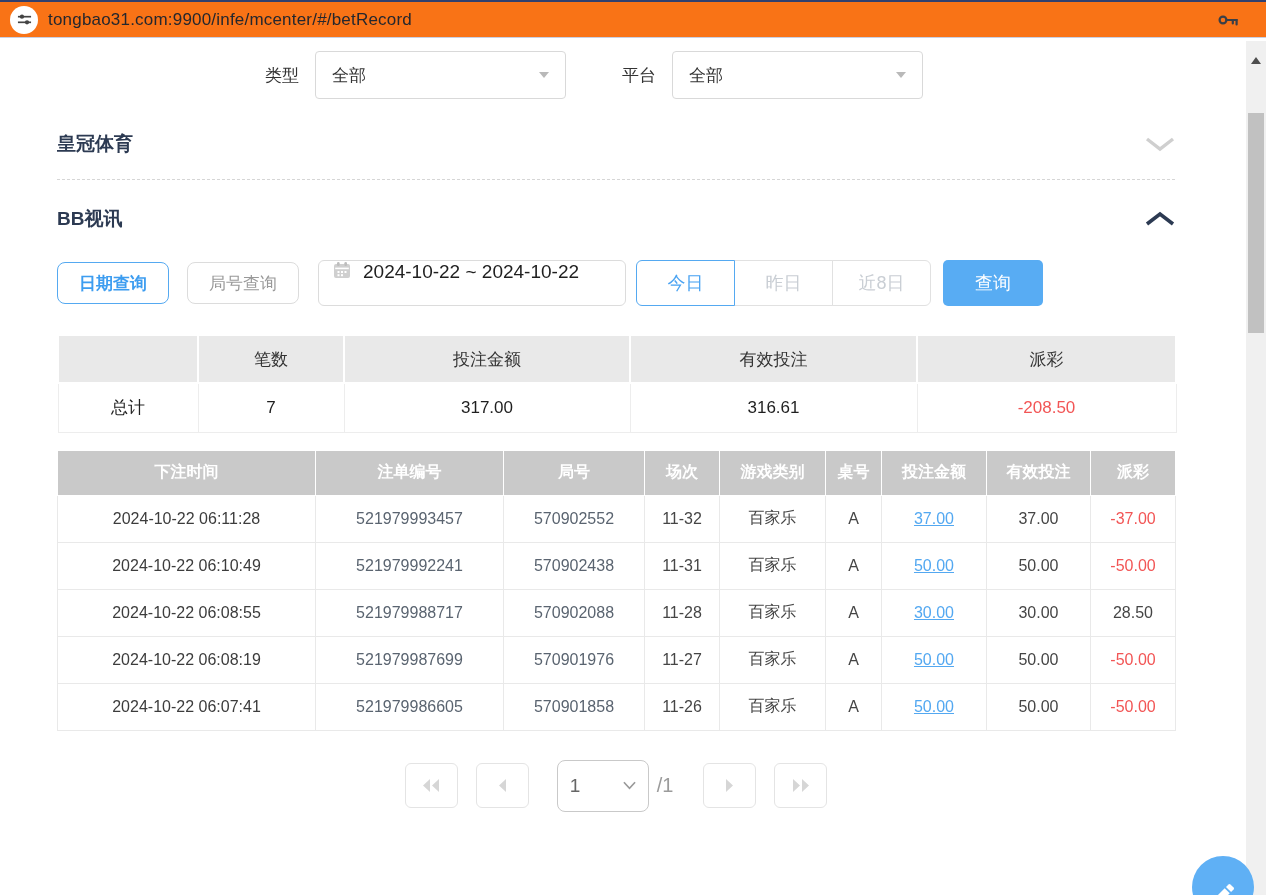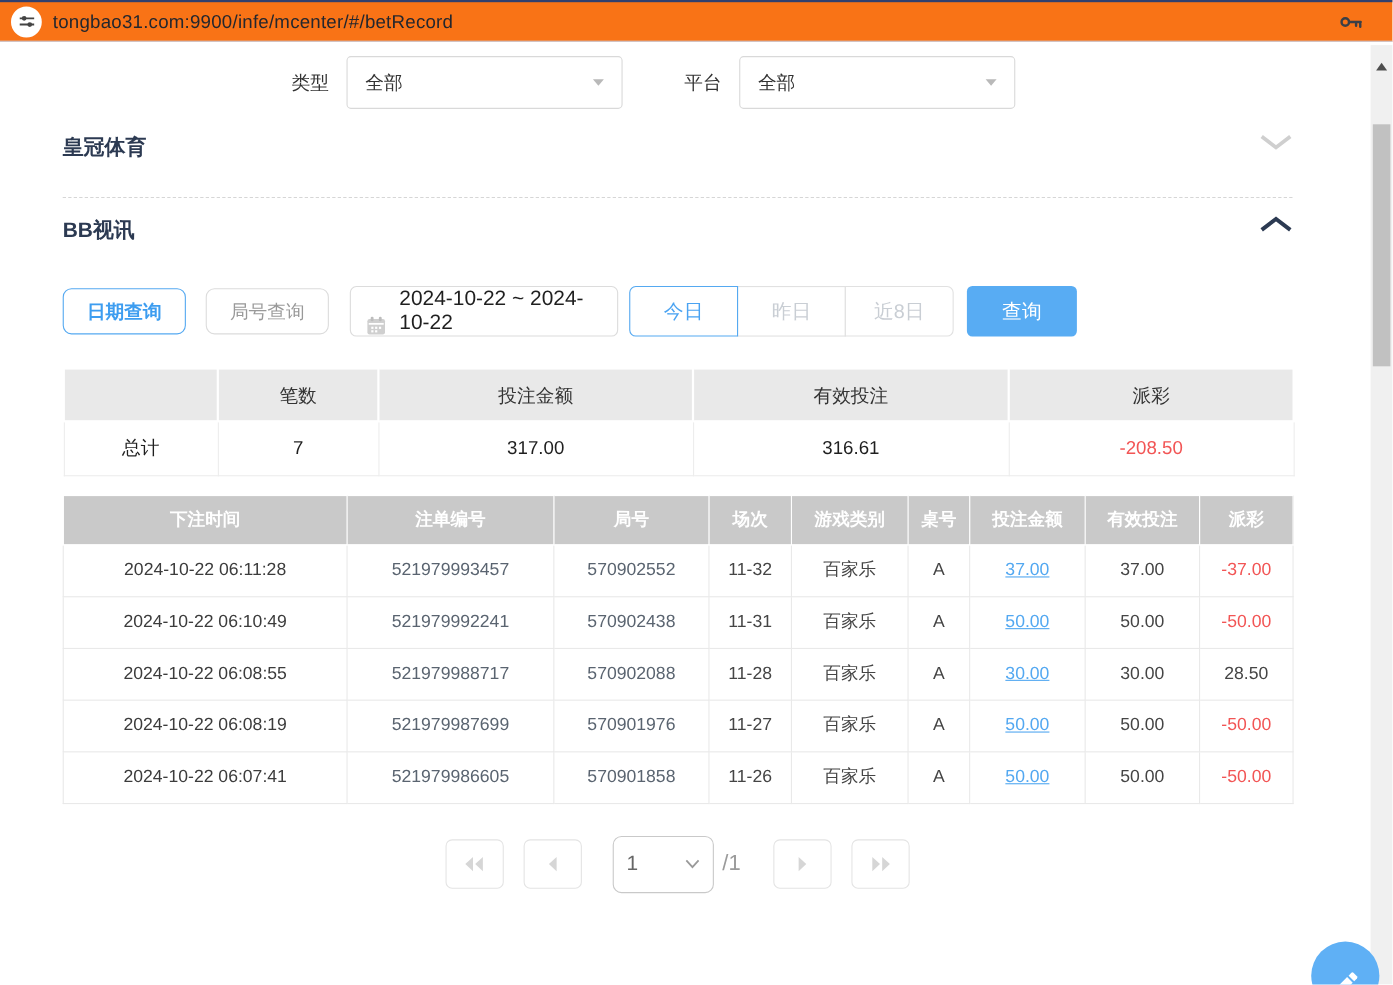--- a/index.html
+++ b/index.html
@@ -41,36 +41,36 @@
   .select-box {
     width:251px; height:48px; border:1px solid #d9d9d9; border-radius:4px;
     display:flex; align-items:center; justify-content:space-between;
     padding:0 16px; font-size:17px; color:#333; background:#fff; cursor:pointer;
   }
   .caret {
     width:0; height:0; border-left:5px solid transparent; border-right:5px solid transparent;
     border-top:6px solid #b9b9b9;
   }
 
-  .section-row { display:flex; justify-content:space-between; align-items:flex-start; height:46px; margin-top:22px; cursor:pointer; }
+  .section-row { display:flex; justify-content:space-between; align-items:center; height:46px; margin-top:22px; cursor:pointer; }
   .section-row.second { margin-top:16px; }
   .section-title { font-size:19px; font-weight:bold; color:#2c3a52; }
   .dashed-divider { border-top:1px dashed #d6d6d6; margin-top:12px; }
 
   
   .query-row { display:flex; align-items:center; margin-top:18px; }
   .pill {
     height:42px; padding:0 21px; border-radius:8px; font-size:17px;
     border:1px solid #dcdcdc; color:#999;
   }
   .pill.active { border-color:var(--accent-blue,#55a9f1); color:#3d9df0; font-weight:bold; }
   .pill + .pill { margin-left:18px; }
   .date-input {
-    margin-left:19px; width:244px; height:46px; border:1px solid #dcdcdc; border-radius:6px;
-    display:flex; align-items:flex-end; padding:0 14px; cursor:pointer; background:#fff;
+    margin-left:19px; width:308px; height:46px; border:1px solid #dcdcdc; border-radius:6px;
+    display:flex; align-items:flex-start; padding:0 14px; cursor:pointer; background:#fff;
   }
   .date-input .cal { margin-right:12px; display:flex; }
   .date-text { font-size:19px; color:#1f1f1f; }
   .btn-group { display:flex; margin-left:10px; }
   .seg {
     height:46px; width:99px; border:1px solid #e1e1e1; font-size:18px; color:#c9ced4;
     margin-left:-1px; position:relative;
   }
   .seg:first-child { border-radius:6px 0 0 6px; margin-left:0; }
   .seg:last-child { border-radius:0 6px 6px 0; }

